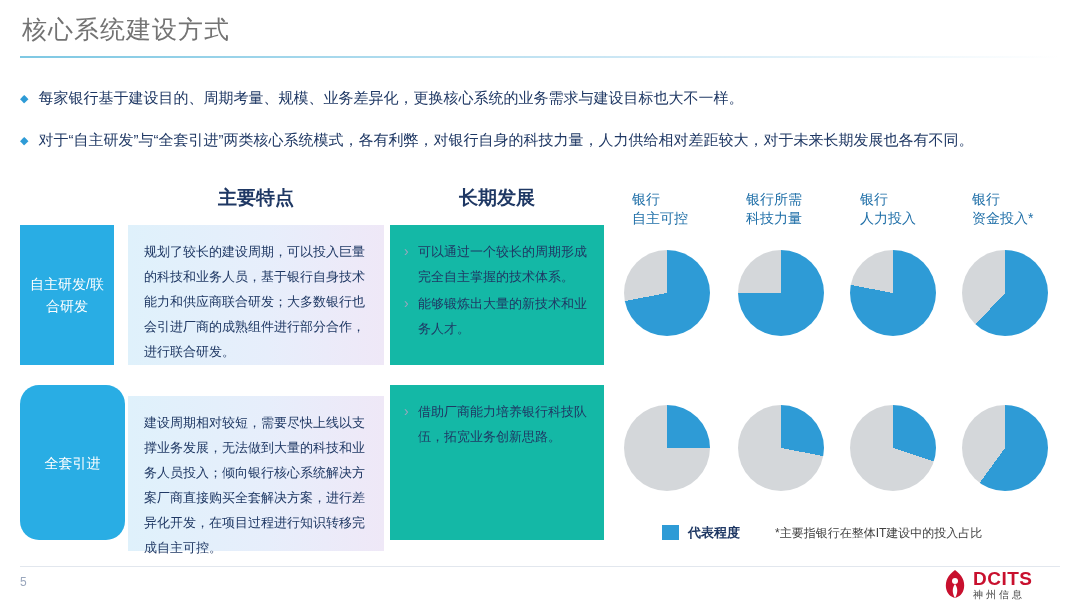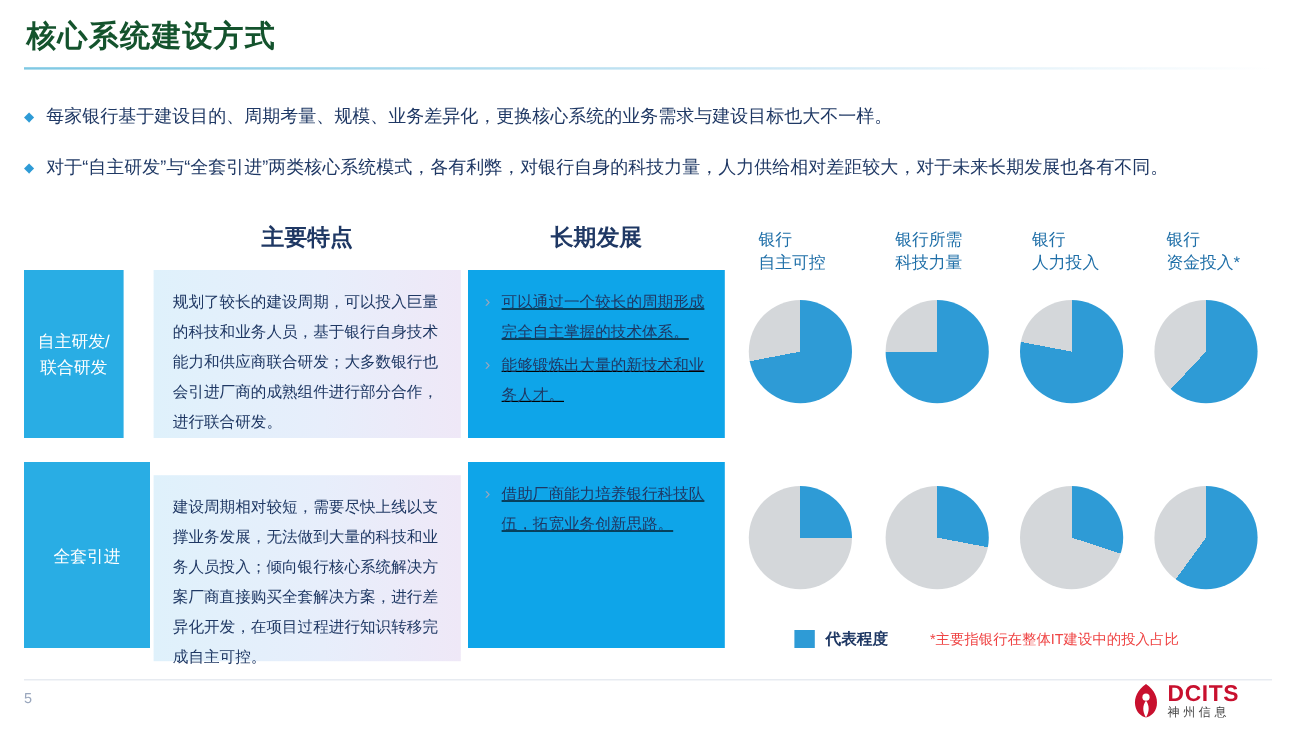--- a/index.html
+++ b/index.html
@@ -19,22 +19,22 @@
   
   .title-bar {
     position: absolute;
     left: 0; top: 0;
     width: 1080px; height: 62px;
   }
   .title-text {
     position: absolute;
     left: 22px; top: 13px;
     font-size: 25px;
-    font-weight: bold;
-    color: #14532d;
+    font-weight: normal;
+    color: #737373;
     letter-spacing: 1px;
   }
   .title-rule {
     position: absolute;
     left: 20px; top: 56px;
     width: 1040px; height: 2px;
     background: linear-gradient(to right, #7ec8e3 0%, #cfe8f5 60%, #ffffff 100%);
   }
 
   
@@ -82,42 +82,41 @@
     background: #29ade4;
     color: #ffffff;
     font-size: 14px;
     display: flex;
     align-items: center;
     justify-content: center;
     text-align: center;
     line-height: 22px;
     padding: 0 8px;
   }
-  #label-row0 { left: 20px; top: 225px; width: 83px; height: 140px; }
-  #label-row1 { left: 20px; top: 385px; width: 105px; height: 155px; }
+  #label-row0 { left: 20px; top: 225px; width: 94px; height: 140px; }
+  #label-row1 { left: 20px; top: 385px; width: 105px; height: 155px; border-radius: 19px; }
 
   
   .cell {
     position: absolute;
     font-size: 13px;
     color: #1f3864;
     line-height: 25px;
     padding: 14px 14px 10px 16px;
   }
   .cell.grad-a {
     background: linear-gradient(to right, #dff1fb 0%, #e7eefb 55%, #efe8f7 100%);
   }
   #cell-feat0 { left: 128px; top: 225px; width: 256px; height: 140px; }
   #cell-feat1 { left: 128px; top: 396px; width: 256px; height: 155px; }
 
   .cell-list {
     position: absolute;
-    background: #0ea5e9;
+    background: #14b8a6;
     padding: 14px 12px 10px 12px;
-    text-decoration: underline;
   }
   #cell-long0 { left: 390px; top: 225px; width: 214px; height: 140px; }
   #cell-long1 { left: 390px; top: 385px; width: 214px; height: 155px; }
   .cell-list ul {
     margin: 0; padding: 0; list-style: none;
   }
   .cell-list li {
     position: relative;
     padding-left: 16px;
     font-size: 13px;
@@ -148,21 +147,21 @@
   }
   .legend-text {
     position: absolute;
     font-size: 13px;
     color: #1f3864;
     font-weight: bold;
   }
   .footnote {
     position: absolute;
     font-size: 12px;
-    color: #ef4444;
+    color: #404040;
     text-align: right;
   }
 
   
   .page-num {
     position: absolute;
     left: 20px; top: 575px;
     font-size: 12px;
     color: #9aa7bd;
   }

